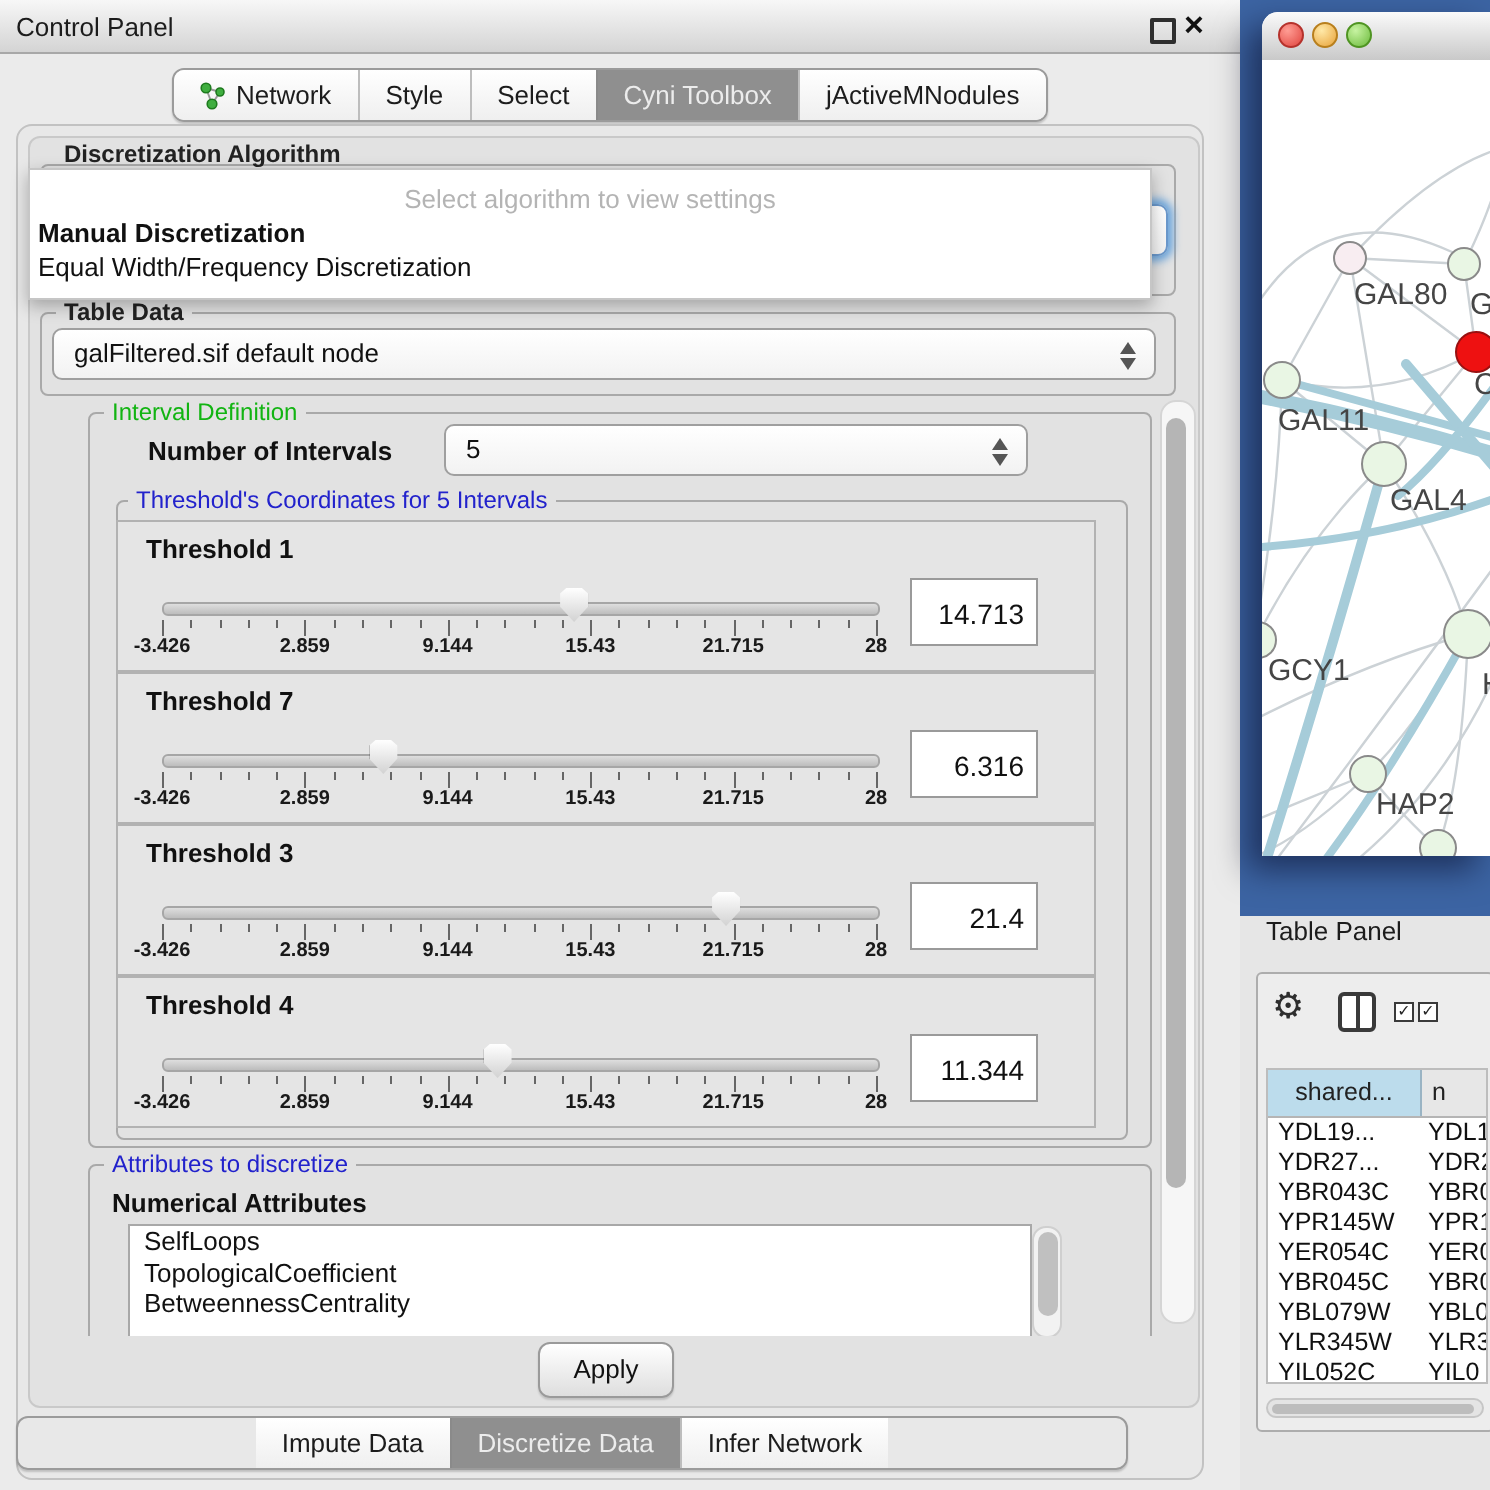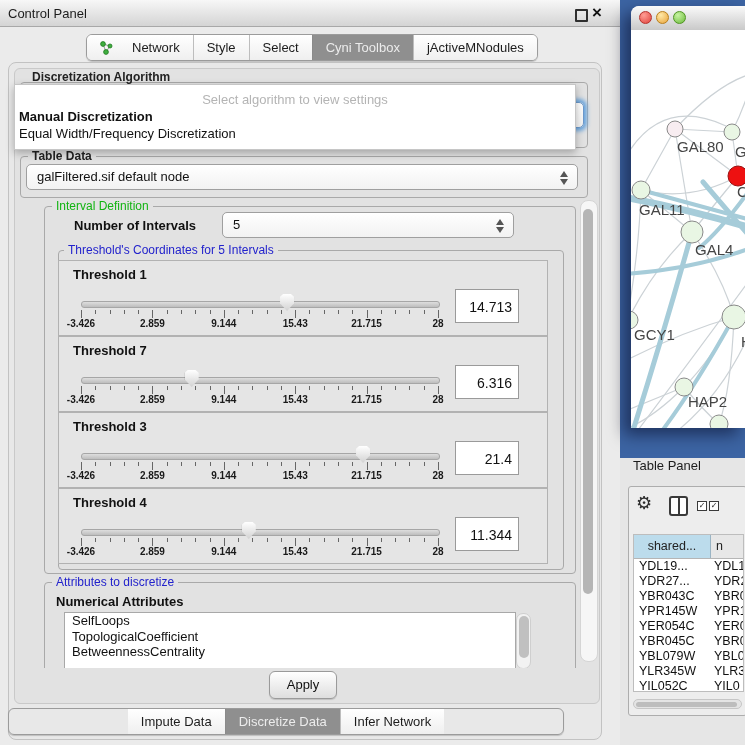--- a/index.html
+++ b/index.html
@@ -11,21 +11,21 @@
   .cp-titlebar{left:0;top:0;width:620px;height:26px;
     background:linear-gradient(#f7f7f7,#d4d4d4);border-bottom:1px solid #a8a8a8;}
   .cp-title{left:8px;top:6px;font-size:13px;color:#1c1c1c;}
   .float-ico{left:575px;top:9px;width:9px;height:9px;border:2px solid #2e2e2e;border-radius:1px;}
   .close-ico{left:592px;top:3px;font-size:17px;font-weight:bold;color:#111;line-height:20px;}
 
   
   .segctl{display:flex;border:1px solid #9b9b9b;border-radius:6px;overflow:hidden;
     box-shadow:0 1px 1px rgba(0,0,0,.18);height:25px;}
   .seg{padding:0 13px;line-height:25px;font-size:13px;color:#1c1c1c;white-space:nowrap;
-    background:linear-gradient(#ffffff,#efefef);border-left:1px solid #bdbdbd;display:flex;align-items:center;gap:19px;}
+    background:linear-gradient(#ffffff,#efefef);border-left:1px solid #bdbdbd;display:flex;align-items:center;gap:5px;}
   .seg:first-child{border-left:none;}
   .seg.sel{background:var(--selected-segment);color:#ececec;border-left-color:#8a8a8a;align-items:flex-end;}
   #top-tabs{left:86px;top:34px;}
   #bottom-tabs{left:8px;top:708px;width:592px;display:flex;justify-content:center;}
   .nticon svg{display:block;}
 
   
   .outer-panel{left:8px;top:62px;width:592px;height:676px;background:#e8e8e8;
     border:1px solid #c2c2c2;border-radius:8px;}
   .inner-panel{left:14px;top:68px;width:584px;height:634px;background:#e2e2e2;

